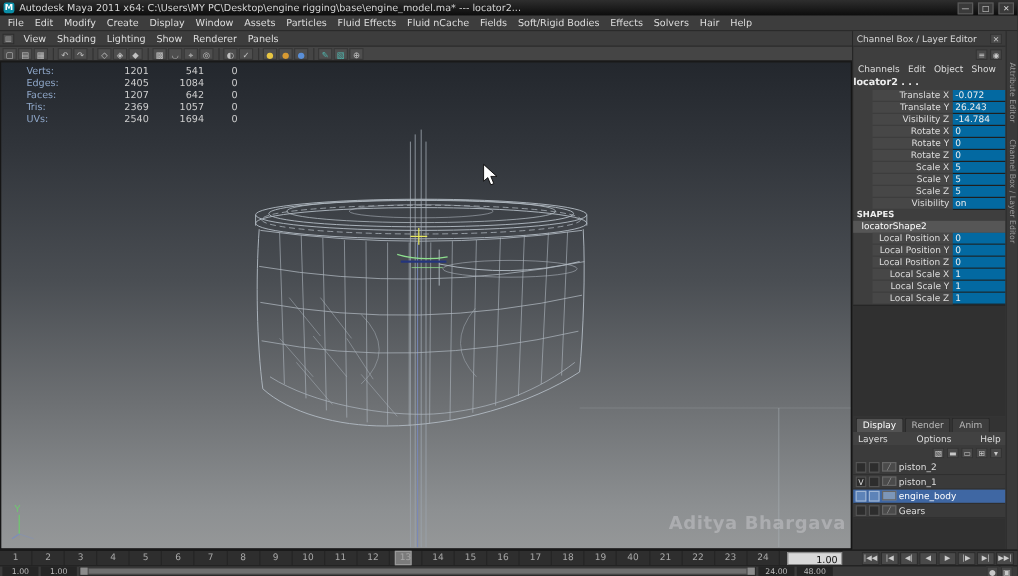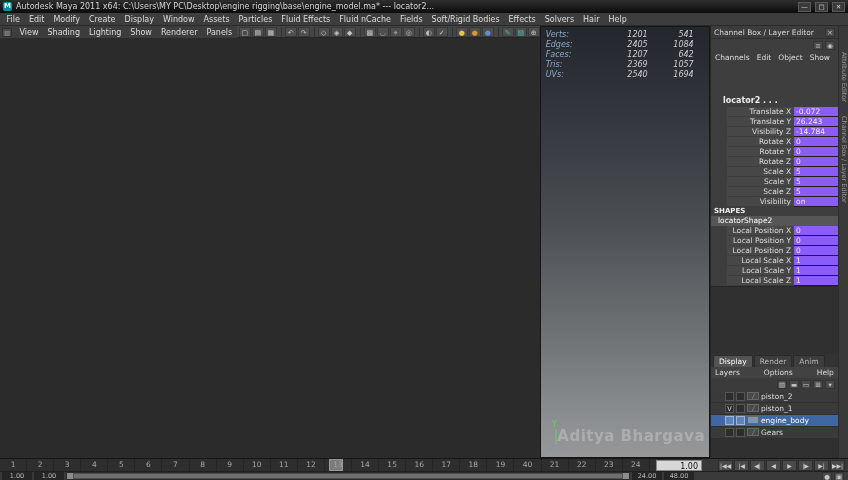--- a/index.html
+++ b/index.html
@@ -15,21 +15,21 @@
   .tb-title { flex:1; white-space:nowrap; overflow:hidden; }
   .winbtn { width:13px; height:10px; background:#3a3a3a; border:1px solid #5a5a5a;
             font-size:6.5px; line-height:8px; text-align:center; color:#ddd; flex:none; }
 
   
   .menubar { height:13px; background:#3d3d3d; border-bottom:1px solid #2a2a2a;
              display:flex; align-items:center; padding-left:2px; }
   .mi { padding:0 4.5px; font-size:8px; color:#ddd; white-space:nowrap; }
 
   .main { flex:1; display:flex; min-height:0; }
-  .left-col { width:710px; display:flex; flex-direction:row; min-height:0; }
+  .left-col { width:710px; display:flex; flex-direction:column; min-height:0; }
 
   .panelmenu { height:13px; background:#3d3d3d; border-bottom:1px solid #2a2a2a;
                display:flex; align-items:center; padding-left:2px; }
   .pm-icon { width:10px; height:9px; background:#4c4c4c; border:1px solid #2e2e2e;
              font-size:6px; line-height:8px; text-align:center; color:#aaa; margin-right:3px; }
 
   .toolbar { height:12px; background:#454545; border-bottom:1px solid #252525;
              display:flex; align-items:center; gap:1px; padding-left:2px; }
   .ticon { width:12px; height:10px; font-size:7px; line-height:10px; text-align:center;
            color:#c2c2c2; background:#4e4e4e; border:1px solid #383838; flex:none; }
@@ -37,21 +37,21 @@
   .c-yellow { color:#e8c642; }
   .c-gold   { color:#d89a32; }
   .c-blue   { color:#5a8fd8; }
   .c-teal   { color:#4fb8b0; }
 
   
   .viewport { flex:1; position:relative; overflow:hidden; border:1px solid #161616;
               background:linear-gradient(to bottom,#23272d 0%, #31353b 18%, #4a4e53 45%,
                          #6d7073 70%, #8d9092 92%, #959798 100%); }
   .wire { position:absolute; left:0; top:0; }
-  .hud { position:absolute; top:3px; left:5px; font-size:8px; line-height:10px;font-style:italic; }
+  .hud { position:absolute; top:3px; left:21px; font-size:8px; line-height:10px; }
   .hud-row { display:flex; }
   .hud-label { width:36px; color:#8fa7c9; }
   .hud-v1 { width:66px; text-align:right; color:#cfcfcf; }
   .hud-v2 { width:46px; text-align:right; color:#cfcfcf; }
   .hud-v3 { width:28px; text-align:right; color:#cfcfcf; }
   .watermark { position:absolute; right:4px; bottom:12px; font-size:15px; font-weight:bold;
                color:rgba(195,195,198,0.55); letter-spacing:.5px; }
   .axis { position:absolute; left:6px; bottom:6px; }
 
   
@@ -60,42 +60,42 @@
   .cb-header { height:13px; display:flex; align-items:center; padding:0 3px;
                font-size:7.5px; color:#d8d8d8; background:#3c3c3c; border-bottom:1px solid #2e2e2e; }
   .cb-header .t { flex:1; white-space:nowrap; overflow:hidden; }
   .sicon { width:10px; height:9px; font-size:6.5px; line-height:9px; text-align:center;
            color:#c8c8c8; background:#4a4a4a; border:1px solid #333; flex:none; }
   .cb-iconrow { height:12px; display:flex; justify-content:flex-end; align-items:center;
                 gap:2px; padding:0 3px; }
   .cb-menus { height:12px; display:flex; align-items:center; gap:7px; padding:0 4px;
               font-size:7.5px; color:#ddd; }
   .cb-object { height:12px; font-size:8px; font-weight:bold; color:#eee;
-               padding-left:12px; line-height:12px;margin-top:32px; }
+               padding-left:0; line-height:12px; }
   .attr-row { height:10px; display:flex;padding-left:16px; }
   .attr-name { flex:1; text-align:right; padding-right:3px; font-size:7.5px; line-height:10px;
                color:#ddd; background:#474747; border-bottom:1px solid #3d3d3d; }
   .attr-val { width:44px; font-size:7.5px; line-height:10px; padding-left:2px; color:#eee;
-              background:#8b5cf6; border-bottom:1px solid #1f1f1f; }
+              background:#0369a1; border-bottom:1px solid #1f1f1f; }
   .shapes-label { height:9px; font-size:7px; font-weight:bold; color:#eee;
                   padding-left:3px; line-height:9px; }
   .shape-name { height:10px; font-size:7.5px; color:#fff; background:#565656;
                 padding-left:7px; line-height:10px; }
   .cb-filler { flex:3.5; background:#303030; border-top:1px solid #262626; }
 
   .le-tabs { height:13px; display:flex; align-items:flex-end; gap:1px; padding:1px 2px 0;
              background:#333; }
   .le-tab { padding:0 5px; font-size:7.5px; line-height:11px; background:#3d3d3d; color:#b8b8b8;
             border:1px solid #2a2a2a; border-bottom:none; border-radius:2px 2px 0 0; }
   .le-tab.active { background:#535353; color:#fff; }
   .le-menus { height:11px; display:flex; align-items:center; gap:24px; padding:0 4px;
               font-size:7.5px; background:#424242; color:#ddd; }
   .le-icons { height:13px; display:flex; justify-content:flex-end; align-items:center;
               gap:2px; padding:0 3px; background:#3b3b3b; }
-  .layer-row { height:12px; display:flex; align-items:center; gap:2px; padding:0 14px;
+  .layer-row { height:12px; display:flex; align-items:center; gap:2px; padding:0 2px;
                background:#3a3a3a; border-bottom:1px solid #2f2f2f; font-size:7.5px; color:#ddd; }
   .layer-row.selected { background:#3f67a3; color:#fff; }
   .lbox { width:9px; height:9px; background:#2d2d2d; border:1px solid #555; font-size:6.5px;
           line-height:8px; text-align:center; color:#ddd; flex:none; }
   .selected .lbox { background:#5d83b8; border-color:#9db4d4; }
   .lswatch { width:12px; height:8px; background:#4a4a4a; border:1px solid #666; font-size:6px;
              line-height:7px; text-align:center; color:#999; flex:none; overflow:hidden; }
   .swatch-blue { background:#7c96b8; }
   .le-filler { flex:1; background:#303030; }
 

